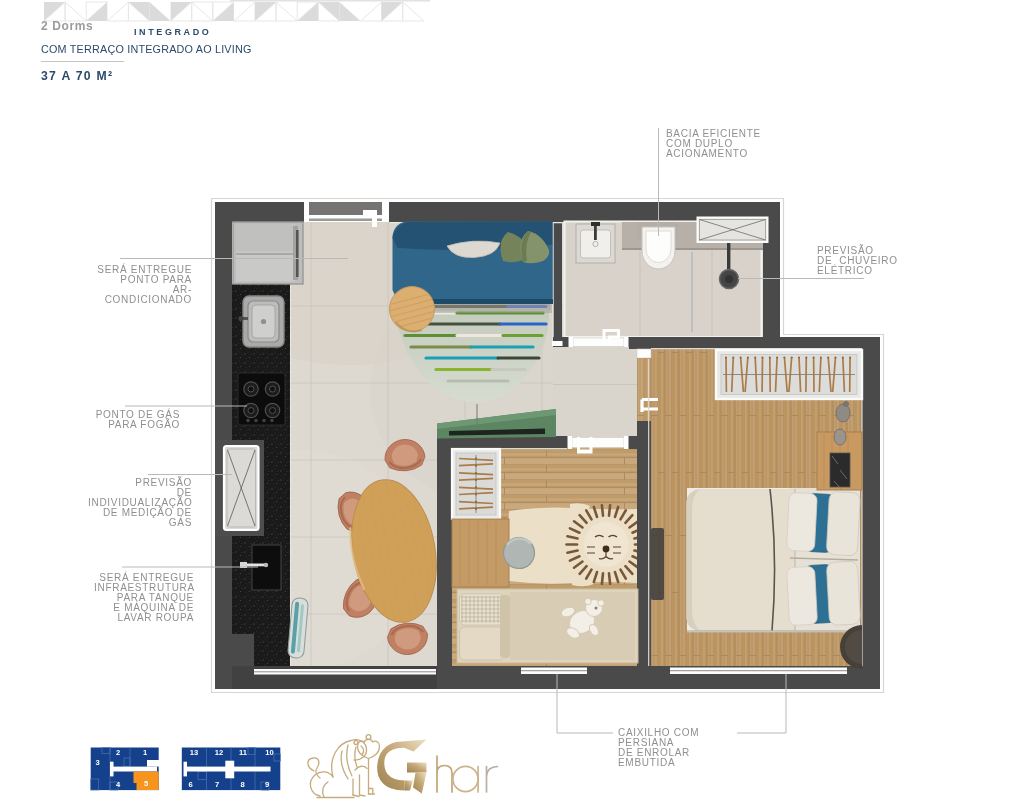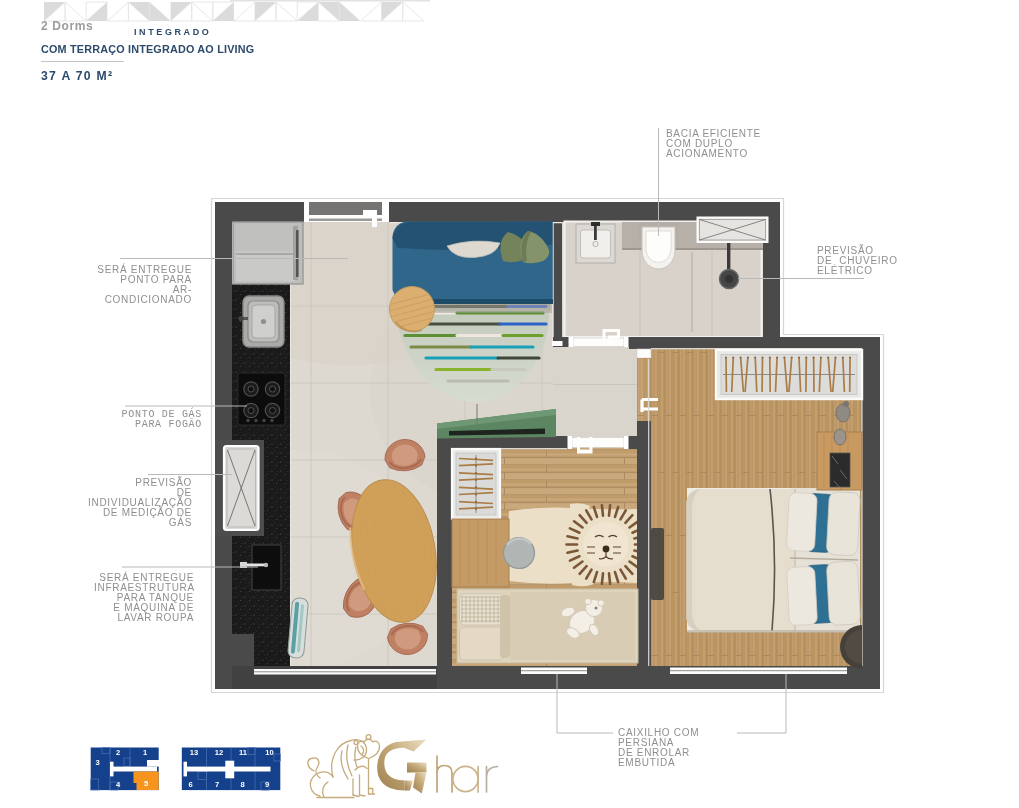--- a/index.html
+++ b/index.html
@@ -42,21 +42,21 @@
     <polygon points="381.6,2.0 402.7,2.0 381.6,21.0" fill="#dbdbdb"></polygon>
     <polygon points="402.7,2.0 402.7,21.0 381.6,21.0" fill="none" stroke="#e7e7e7" stroke-width="1"></polygon>
     <polygon points="402.7,2.0 423.8,21.0 402.7,21.0" fill="none" stroke="#e7e7e7" stroke-width="1"></polygon>
     <rect x="230" y="0" width="200" height="1.5" fill="#e2e2e2"></rect>
   </svg>
 
 <div class="abs" style="left:41px;top:19px;font-size:12px;font-weight:bold;color:#9c9c9c;letter-spacing:.6px;">2 Dorms</div>
 
 <div class="abs" style="left:134px;top:27px;font-size:9px;font-weight:bold;color:#2c4a6b;letter-spacing:2.6px;">INTEGRADO</div>
 
-<div class="abs" style="left:41px;top:43px;font-size:10.8px;font-weight:bold;color:#2c4a6b;letter-spacing:.2px;">COM TERRAÇO INTEGRADO AO LIVING</div>
+<div class="abs" style="left:41px;top:43px;font-size:10.8px;font-weight:normal;color:#2c4a6b;letter-spacing:.2px;">COM TERRAÇO INTEGRADO AO LIVING</div>
 
 <div class="abs" style="left:41px;top:61px;width:83px;height:1px;background:#c4c4c4;"></div>
 
 <div class="abs" style="left:41px;top:69px;font-size:12.2px;font-weight:bold;color:#2c4a6b;letter-spacing:1.3px;">37 A 70 M²</div>
 
 <svg class="abs" style="left:0;top:0" width="1019" height="808" viewBox="0 0 1019 808">
 <defs>
 <pattern id="wd" width="14" height="120" patternUnits="userSpaceOnUse">
  <rect width="14" height="120" fill="#c5a377"></rect>
  <rect width="7" height="120" fill="#bc9866"></rect>
@@ -581,21 +581,21 @@
 <line x1="658.5" y1="128" x2="658.5" y2="236" stroke="#b9b9b9" stroke-width="1"></line>
 
 <line x1="738" y1="278.5" x2="864" y2="278.5" stroke="#b9b9b9" stroke-width="1"></line>
 
 <path d="M557 674 V733 H613" fill="none" stroke="#b9b9b9" stroke-width="1"></path>
 <path d="M737 733 H786 V674" fill="none" stroke="#b9b9b9" stroke-width="1"></path>
 </svg>
 
 <div class="lbl lblR" style="left:92px;top:265px;width:100px;">SERÁ ENTREGUE<br>PONTO PARA<br>AR-CONDICIONADO</div>
 
-<div class="lbl lblR" style="left:102px;top:410px;width:100px;font-family:Liberation Mono, monospace;">PONTO DE GÁS<br>PARA FOGÃO</div>
+<div class="lbl lblR" style="left:80px;top:410px;width:100px;">PONTO DE GÁS<br>PARA FOGÃO</div>
 
 <div class="lbl lblR" style="left:88px;top:478px;width:104px;">PREVISÃO<br>DE INDIVIDUALIZAÇÃO<br>DE MEDIÇÃO DE GÁS</div>
 
 <div class="lbl lblR" style="left:94px;top:573px;width:100px;">SERÁ ENTREGUE<br>INFRAESTRUTURA<br>PARA TANQUE<br>E MÁQUINA DE<br>LAVAR ROUPA</div>
 
 <div class="lbl" style="left:666px;top:129px;width:110px;">BACIA EFICIENTE<br>COM DUPLO<br>ACIONAMENTO</div>
 
 <div class="lbl" style="left:817px;top:246px;width:110px;">PREVISÃO<br>DE&nbsp; CHUVEIRO<br>ELÉTRICO</div>
 
 <div class="lbl" style="left:618px;top:728px;width:120px;">CAIXILHO COM PERSIANA<br>DE ENROLAR EMBUTIDA</div>

